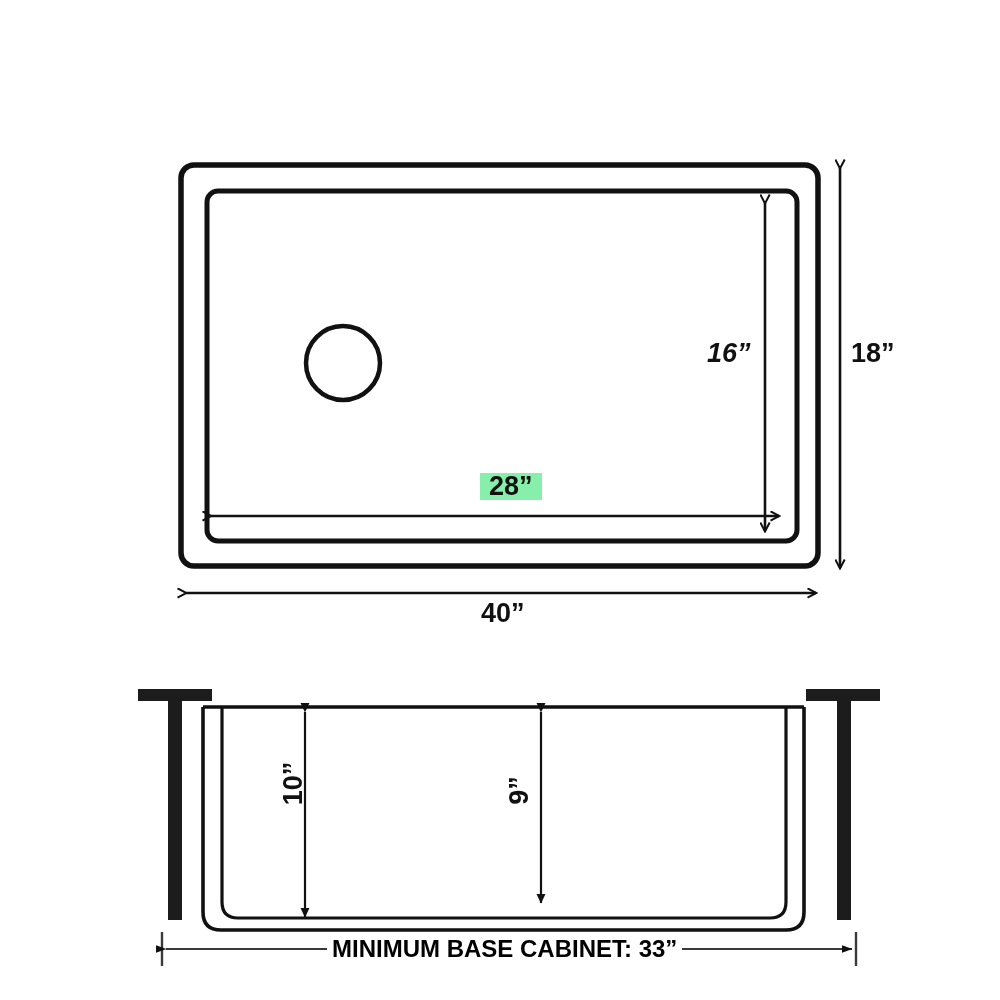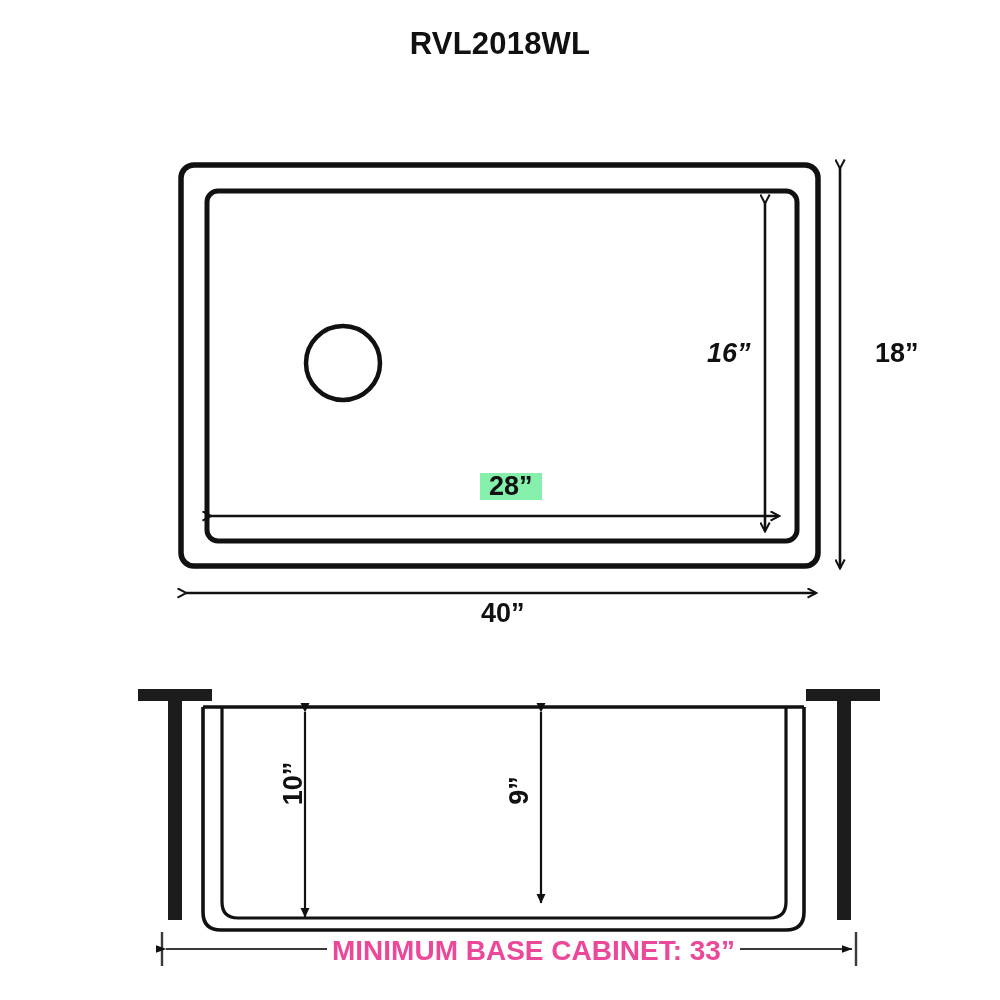--- a/index.html
+++ b/index.html
@@ -47,35 +47,34 @@
     color: #111111;
     white-space: nowrap;
     line-height: 1;
   }
   .dim-label.rot {
     transform: rotate(-90deg);
     transform-origin: 50% 50%;
   }
   #cabinet-label {
     position: absolute;
-    font-size: 28px;
+    font-size: 24px;
     font-weight: bold;
-    color: #ec4899;
+    color: #000000;
     white-space: nowrap;
     background: #ffffff;
     padding: 0 5px;
     line-height: 1;
   }
 </style>
 </head>
 <body>
 
 <div id="sheet">
 
-  <div id="title">RVL2018WL</div>
 
   <svg class="drawing" viewBox="0 0 1000 1000">
     <defs>
       <marker id="arrHead" markerWidth="11" markerHeight="11" refX="9" refY="5.5" orient="auto" markerUnits="userSpaceOnUse">
         <path d="M0.5,0.8 L9.5,5.5 L0.5,10.2" fill="none" stroke="#111111" stroke-width="2"></path>
       </marker>
       <marker id="arrHeadSolid" markerWidth="11" markerHeight="11" refX="9.5" refY="5.5" orient="auto" markerUnits="userSpaceOnUse">
         <path d="M0.5,1 L10,5.5 L0.5,10 Z" fill="#111111" stroke="none"></path>
       </marker>
       <marker id="arrHeadThin" markerWidth="12" markerHeight="10" refX="10.5" refY="5" orient="auto" markerUnits="userSpaceOnUse">
@@ -134,21 +133,21 @@
 
     <g>
       <line x1="162" y1="932" x2="162" y2="966" stroke="#3a3a3a" stroke-width="2.4"></line>
       <line x1="856" y1="932" x2="856" y2="966" stroke="#3a3a3a" stroke-width="2.4"></line>
       <line x1="166" y1="949" x2="852" y2="949" stroke="#3a3a3a" stroke-width="2.2" marker-start="url(#arrHeadThin)" marker-end="url(#arrHeadThin)"></line>
     </g>
   </svg>
 
   <div class="dim-label" style="left:707px; top:340px;font-style:italic;">16”</div>
 
-  <div class="dim-label" style="left:851px; top:340px;margin-left:24px;">18”</div>
+  <div class="dim-label" style="left:851px; top:340px;">18”</div>
 
   <div class="dim-label" style="left:480px; top:473px; background:#86efac; padding:0 9px;">28”</div>
 
   <div class="dim-label" style="left:481px; top:600px;">40”</div>
 
   <div class="dim-label rot" style="left:262px; top:770px; width:62px; text-align:center;">10”</div>
 
   <div class="dim-label rot" style="left:493px; top:777px; width:52px; text-align:center;">9”</div>
 
   <div id="cabinet-label" style="left:327px; top:937px;">MINIMUM BASE CABINET: 33”</div>

